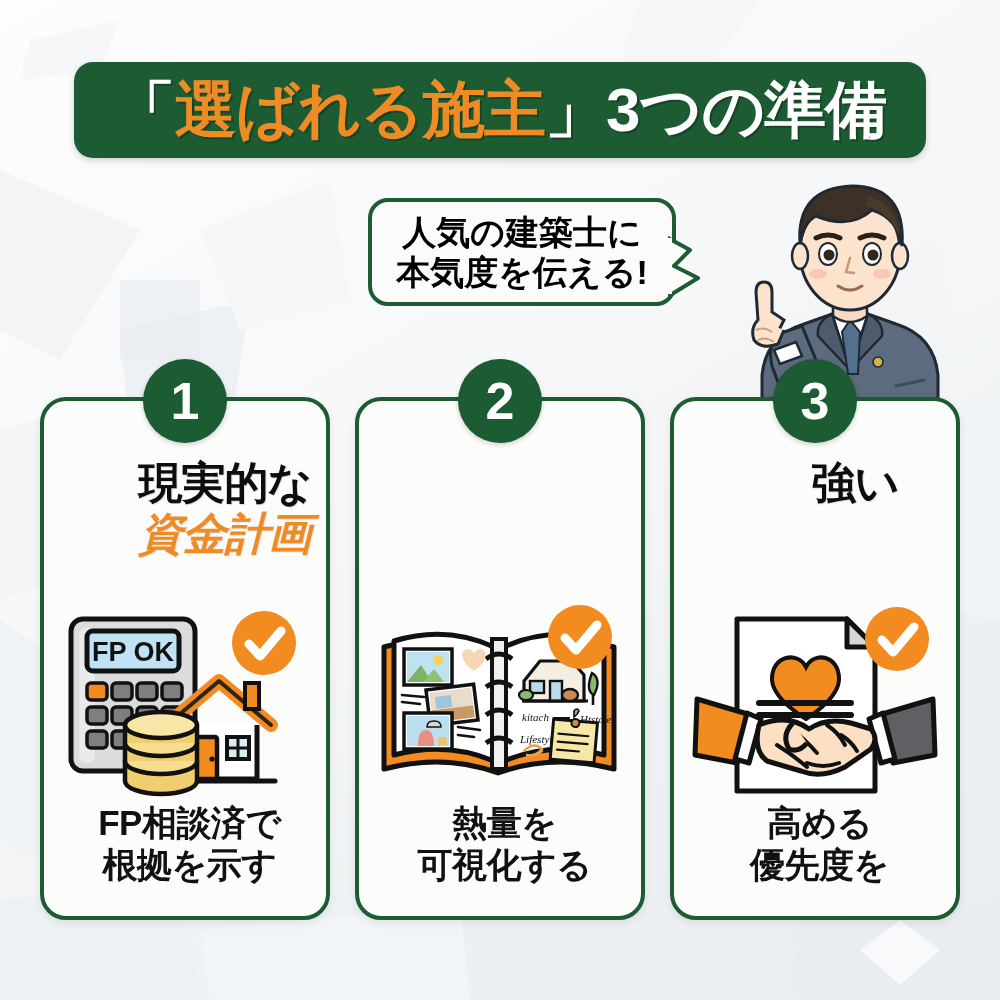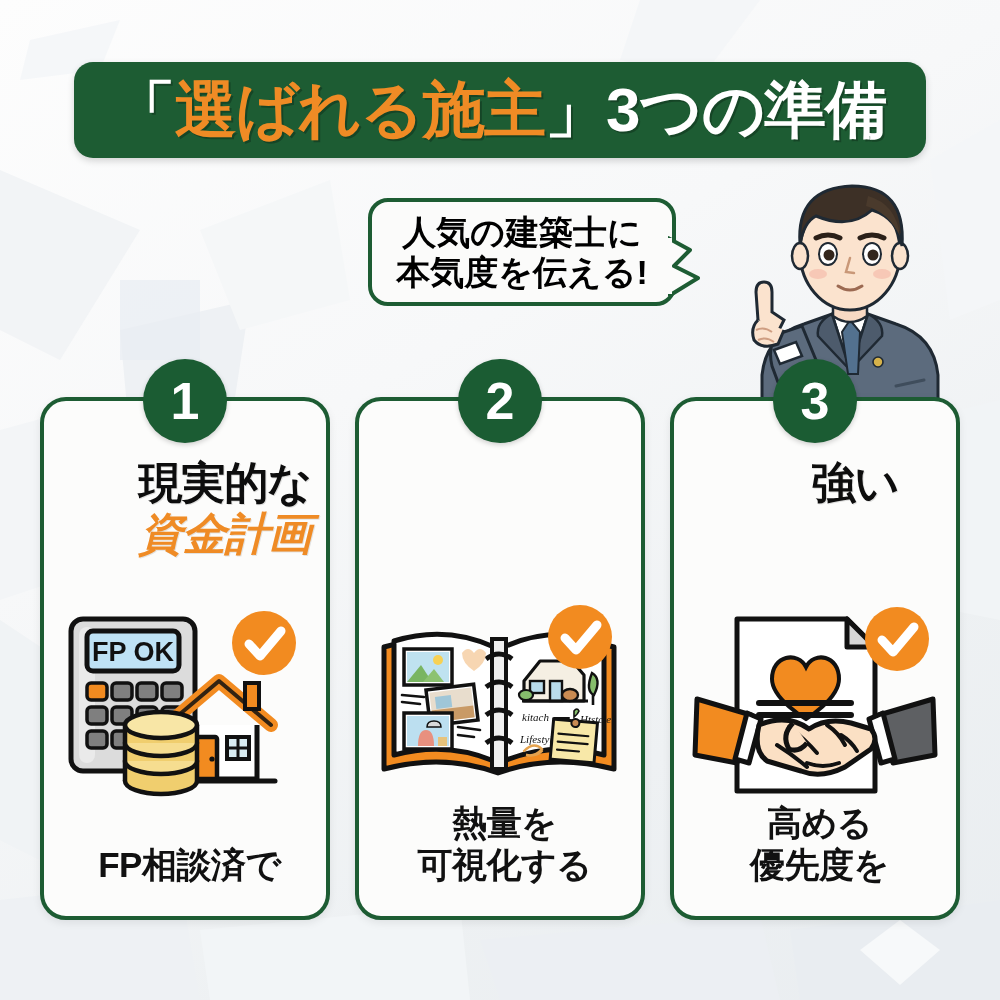--- a/index.html
+++ b/index.html
@@ -322,20 +322,21 @@
           <path d="M66 122 L66 140 M138 122 L138 140"></path>
           <ellipse cx="102" cy="122" rx="36" ry="13" fill="#f8e6a6"></ellipse>
         </g>
 
         <circle cx="205" cy="40" r="32" fill="#f28b20"></circle>
         <path d="M190 41 L201 53 L222 28" fill="none" stroke="#ffffff" stroke-width="9" stroke-linecap="round" stroke-linejoin="round"></path>
       </svg>
     </div>
     <div class="card-caption">
       <span class="c-line">FP相談済で</span>
+      <span class="c-line">根拠を示す</span>
     </div>
   </div>
 
   <div class="card" id="card-2">
     <div class="badge">2</div>
     <div class="card-art">
       <svg width="252" height="210" viewBox="0 0 252 210">
 
         <path d="M10 44 Q70 26 124 48 Q178 26 240 44 L240 166 Q178 150 124 170 Q70 150 10 166 Z" fill="#f28b20" stroke="#111" stroke-width="5" stroke-linejoin="round"></path>
 

